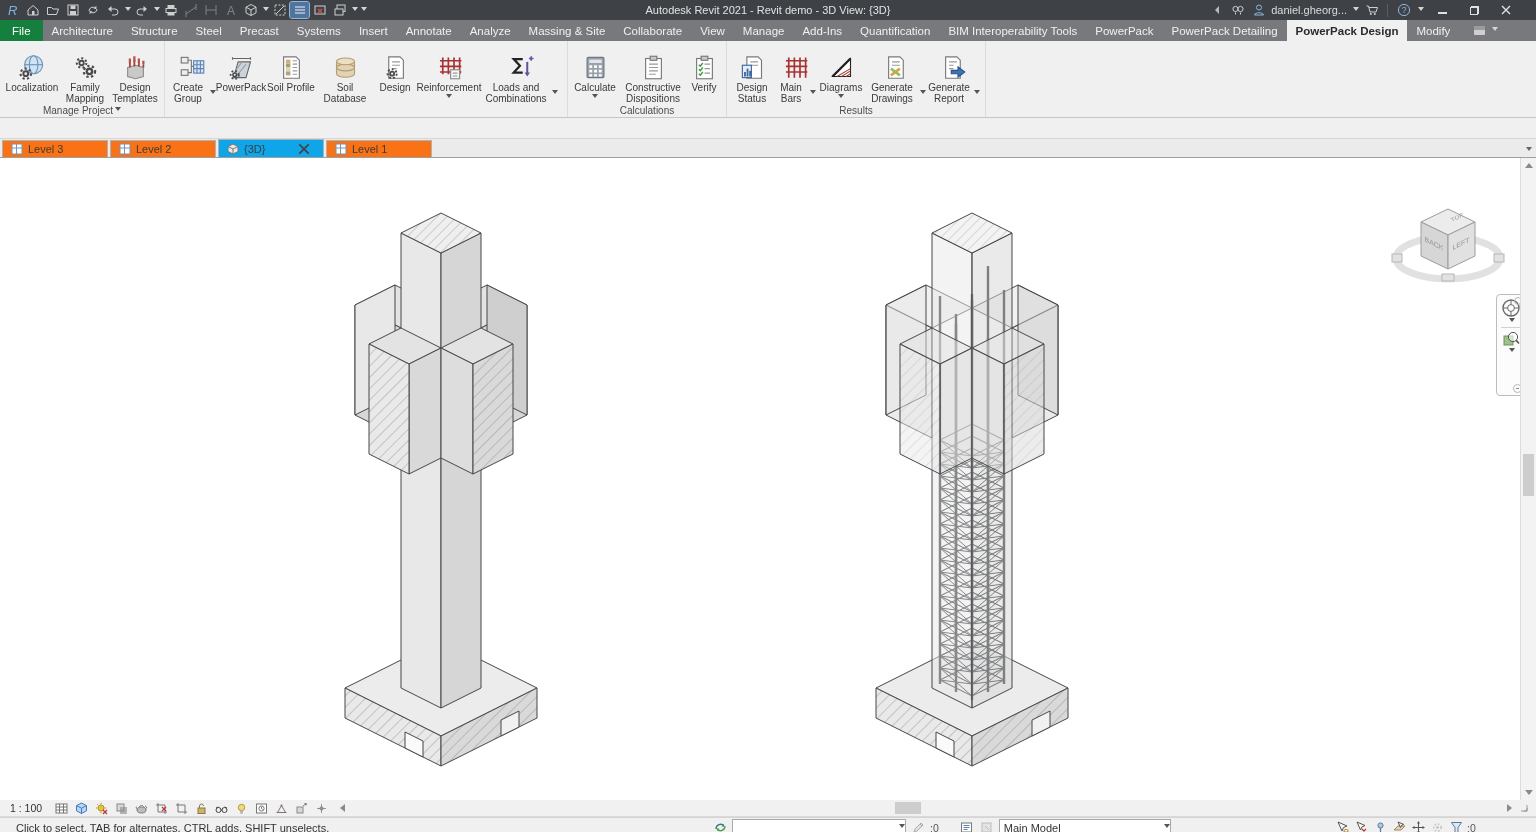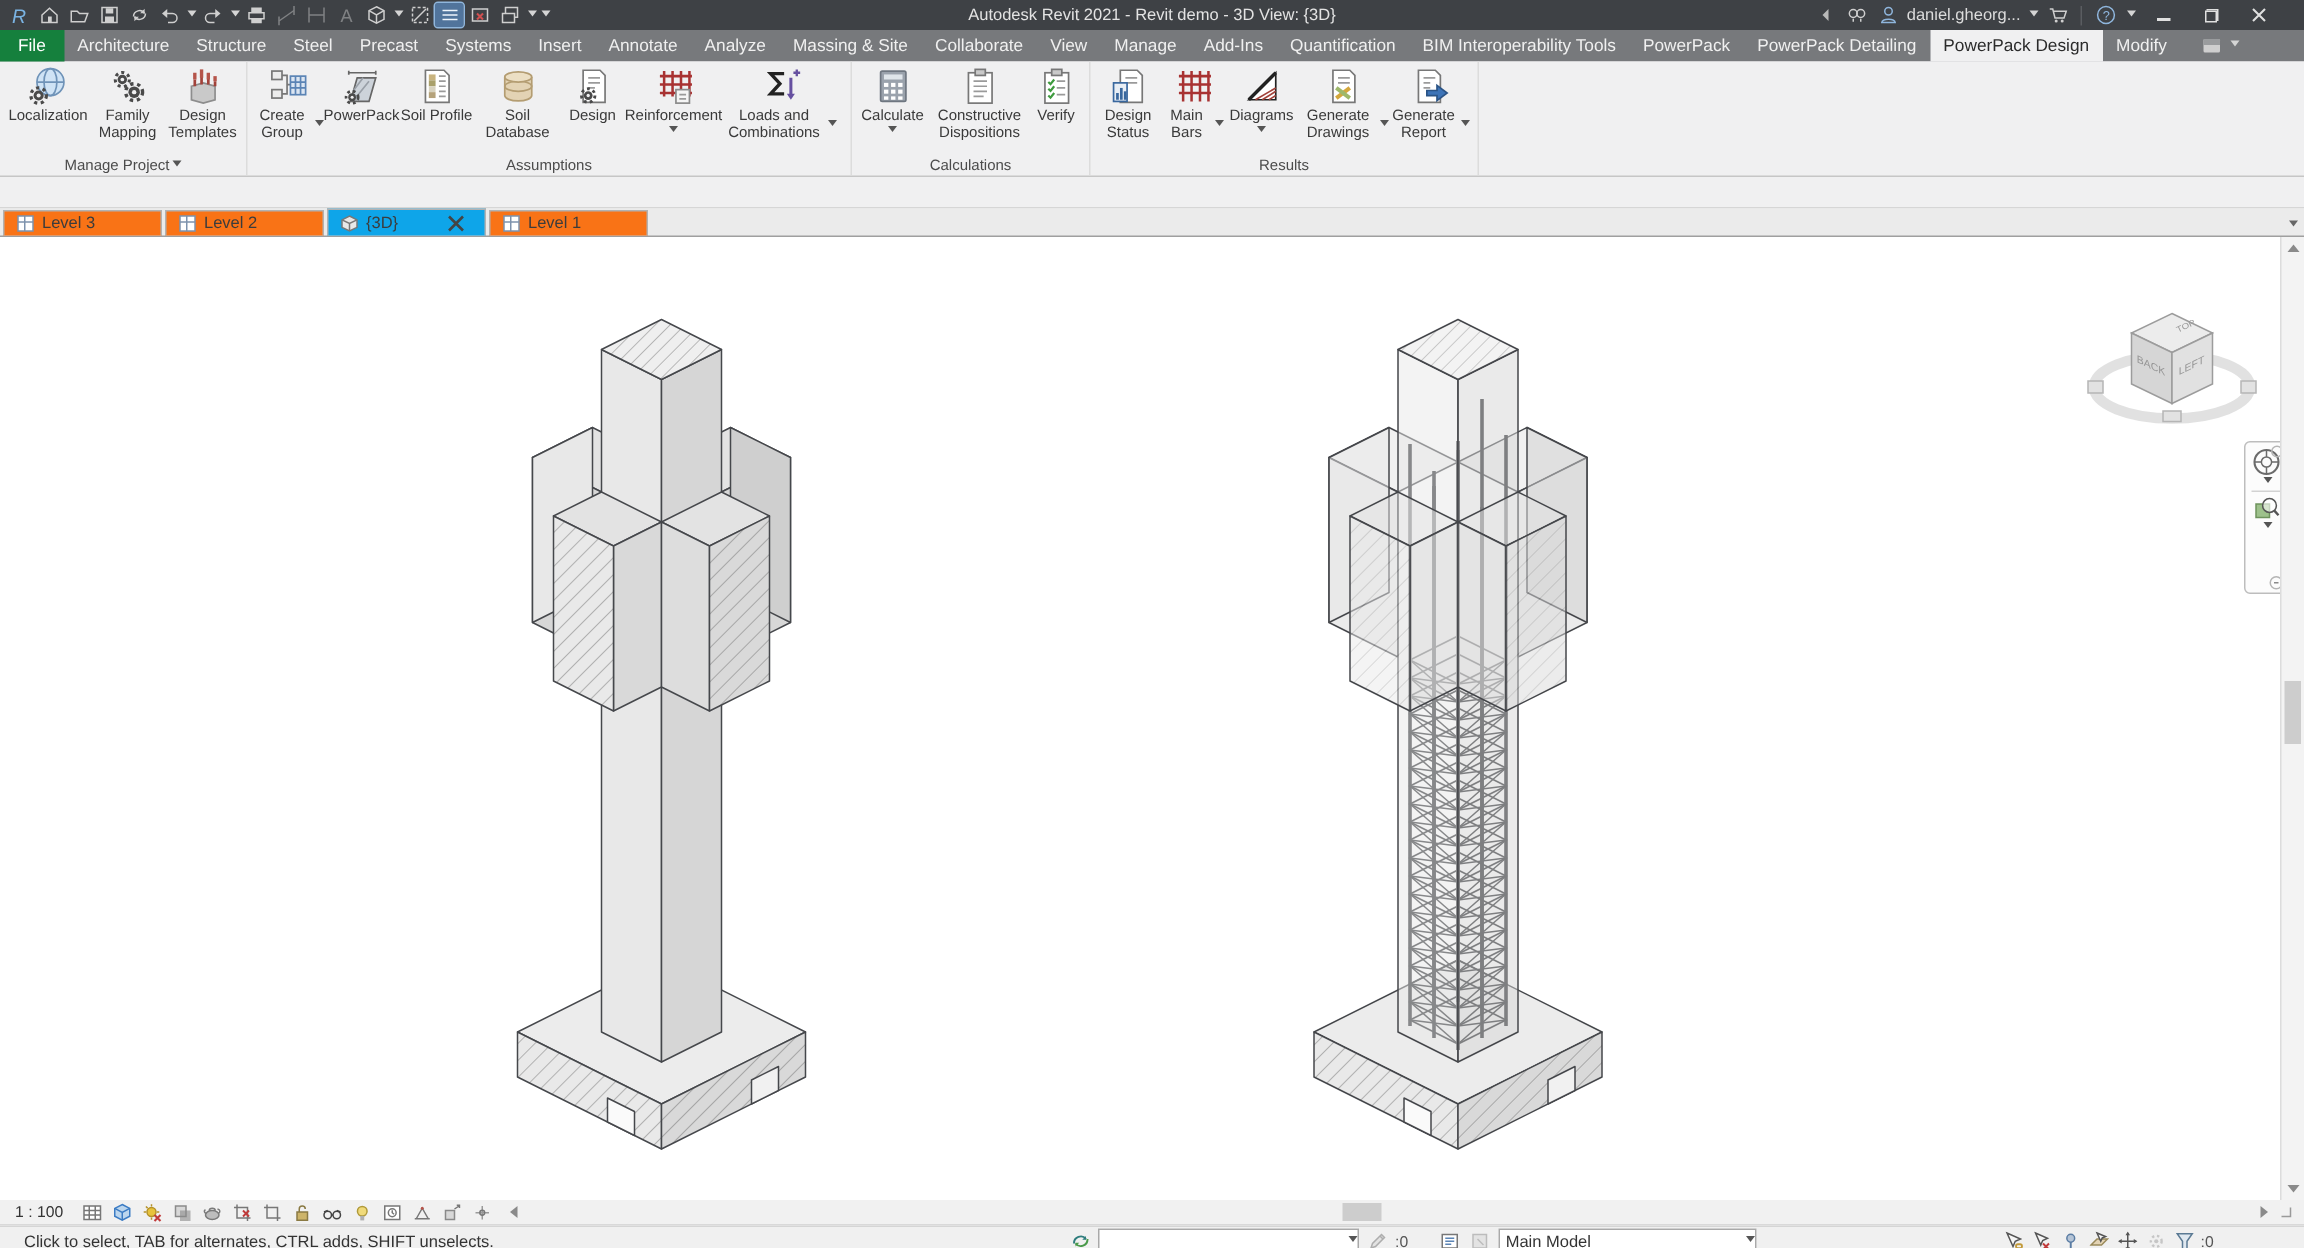--- a/index.html
+++ b/index.html
@@ -22,27 +22,27 @@
   .resgl{position:relative;width:9px;height:9px;}
   .resgl i{position:absolute;border:1px solid #e0e0e0;width:6px;height:6px;display:block}
   .resgl i:first-child{right:0;top:0}.resgl i:last-child{left:0;bottom:0;background:#3e4145}
   .dar{display:inline-block;width:0;height:0;border:3px solid transparent;border-top:4px solid #555;margin-left:2px;}
   .dar.w{border-top-color:#d5d5d5}
   .dar.under{margin:1px 0 0 0;}
   
   .rtabs{height:21px;background:#77797c;display:flex;align-items:stretch;font-size:11.5px;color:#f0f0f0;}
   .rtab{display:flex;align-items:center;padding:0 9px;cursor:default;white-space:nowrap;}
   .rtab.file{background:#15803d;color:#fff;padding:0 12px;}
-  .rtab.active{background:#f0f0f1;color:#2b2b2b;}
+  .rtab.active{background:#f0f0f1;color:#2b2b2b;font-weight:bold;}
   .rtabtools{display:flex;align-items:center;margin-left:14px;gap:4px}
   
   .ribbon{height:76px;background:#f0f0f1;display:flex;border-bottom:1px solid #c6c6c6;}
   .rgroup{position:relative;display:flex;align-items:flex-start;padding:1px 3px 13px 3px;border-right:1px solid #dcdcdc;}
   .rglabel{position:absolute;left:0;right:0;bottom:0;height:13px;text-align:center;font-size:10px;color:#4c4c4c;display:flex;align-items:center;justify-content:center;}
-  .rbtn{display:flex;flex-direction:column;align-items:center;padding-top:2px;font-size:10px;line-height:1.12;color:#3a3a3a;text-align:center;cursor:default;height:60px;}
+  .rbtn{display:flex;flex-direction:column;align-items:center;padding-top:12px;font-size:10px;line-height:1.12;color:#3a3a3a;text-align:center;cursor:default;height:60px;}
   .ric{width:27px;height:27px;display:block;margin-bottom:1px;}
   .rlabel{display:block;}
   .larrow{display:flex;align-items:center;justify-content:center;}
   .substrip{height:20px;background:#f0f0f1;border-bottom:1px solid #d6d6d6;}
   
   .vtabs{height:18px;background:#ebebeb;display:flex;align-items:flex-end;padding-left:2px;position:relative;border-bottom:1px solid #9f9f9f;}
   .vtab{height:16px;display:flex;align-items:center;gap:5px;padding:0 8px;margin-right:2px;background:#f97316;border:1px solid #b2b2b2;border-bottom:none;font-size:11px;color:#3c3c3c;min-width:88px;}
   .vtab.active{background:#0ea5e9;height:17px;}
   .vtab svg{width:12px;height:12px}
   .vtabs-end{position:absolute;right:4px;bottom:3px;}
@@ -382,23 +382,20 @@
       <svg class="ric" viewBox="0 0 24 24">
           <path d="M14 4.5H6l5.5 6L6 16.5h8" fill="none" stroke="#222" stroke-width="2"></path>
           <path d="M18 7v10" stroke="#6650a0" stroke-width="1.8"></path>
           <path d="M18 20l-2.4-3.6h4.8z" fill="#6650a0"></path>
           <path d="M19.5 4h4M21.5 2v4" stroke="#6650a0" stroke-width="1.4"></path>
         </svg>
       <span class="larrow">
           <span class="rlabel">Loads and Combinations</span>
           <span class="dar"></span>
         </span>
-    </div>
-    <div class="rglabel">
-      <span>Assumptions</span>
     </div>
   </div>
 
   <div class="rgroup" style="width:152px">
     <div class="rbtn" style="width:48px">
       <svg class="ric" viewBox="0 0 24 24">
           <rect x="4.5" y="3" width="15" height="18" rx="1" fill="#9aa2ac" stroke="#6e7680"></rect>
           <rect x="6.5" y="5" width="11" height="3" fill="#dfe5ea"></rect>
           <rect x="6.5" y="10" width="2.6" height="2.4" fill="#fff"></rect>
           <rect x="10.7" y="10" width="2.6" height="2.4" fill="#fff"></rect>

